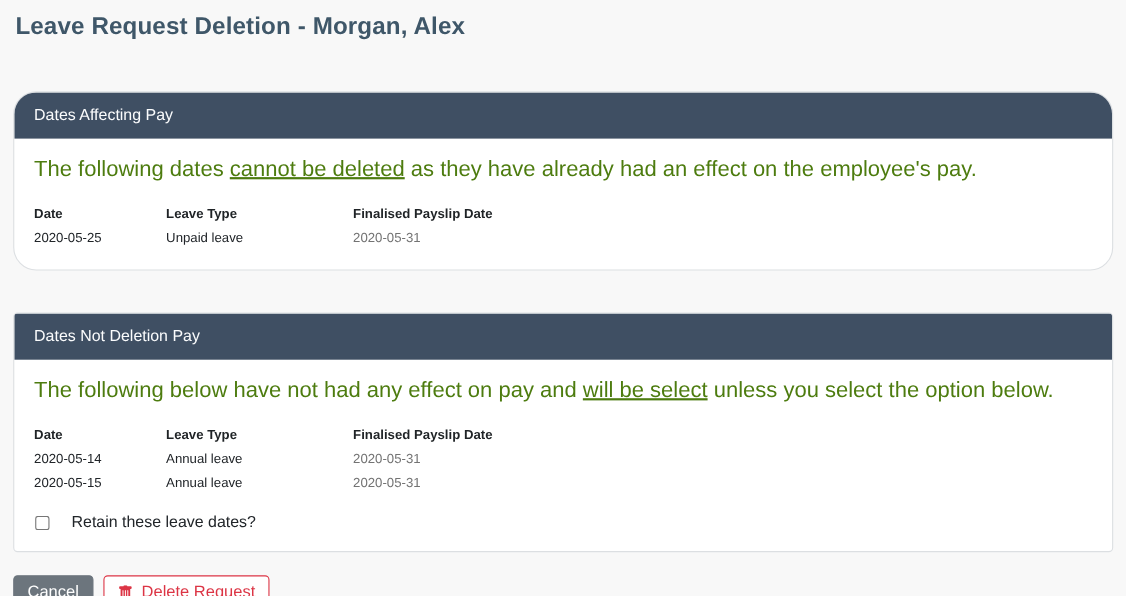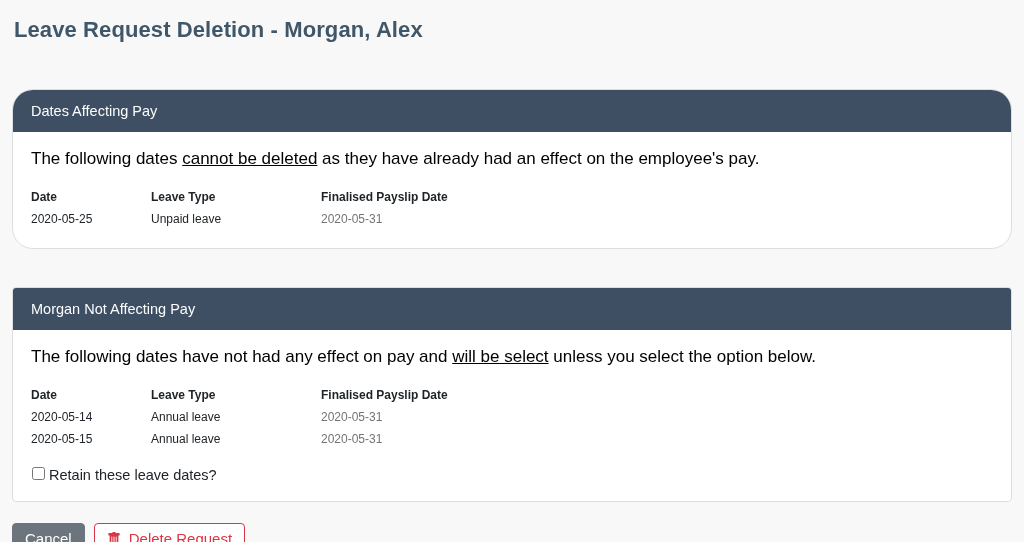--- a/index.html
+++ b/index.html
@@ -10,57 +10,58 @@
     font-family: "Liberation Sans", sans-serif;
     color: #212529;
     font-size: 15px;
     overflow: hidden;
   }
   .container { padding: 5px 12px 0 12px; }
   .page-title {
     font-size: 22px;
     font-weight: bold;
     color: #3f5769;
-    margin: 12px 0 0 2px;
+    margin: 6px 0 0 2px;
     letter-spacing: 0.1px;
   }
   .panel {
     background: #ffffff;
     border: 1px solid #dcdfe2;
     border-radius: 4px;
     overflow: hidden;
   }
   .panel-1 { margin-top: 46px; border-radius: 21px; }
   .panel-2 { margin-top: 38px; }
   .panel-header {
     background: #3f4f63;
     color: #fbfcfd;
     padding: 13px 18px 12px 18px;
     font-size: 14.5px;
     line-height: 17px;
   }
   .panel-body { padding: 17px 18px 18px 18px; }
   .desc {
     margin: 0 0 17px 0;
-    font-size: 17px;
-    color: #000000;
+    font-size: 20px;
+    color: #4d7c0f;
   }
   .u { text-decoration: underline; }
   .tbl { font-size: 12px; }
   .tr { display: flex; line-height: 22px; }
   .td1 { width: 120px; }
   .td2 { width: 170px; }
   .td3 { flex: 1; }
   .th { font-weight: bold; color: #1f2326; }
   a.payslip-link { color: #737373; text-decoration: none; cursor: pointer; }
   .checkbox-row {
     margin-top: 17px;
     display: flex;
-    align-items: flex-start;
+    align-items: center;
     font-size: 14.5px;
+    gap: 16px;
   }
   .checkbox-row input[type="checkbox"] {
     width: 13px; height: 13px;
     margin: 0 4px 0 1px;
     accent-color: #ffffff;
   }
   .footer { margin-top: 21px; display: flex; align-items: flex-end; }
   .btn {
     font-family: "Liberation Sans", sans-serif;
     font-size: 15px;
@@ -107,23 +108,23 @@
         <div class="tr">
           <div class="td1">2020-05-25</div>
           <div class="td2">Unpaid leave</div>
           <div class="td3"><a class="payslip-link">2020-05-31</a></div>
         </div>
       </div>
     </div>
   </div>
 
   <div class="panel panel-2">
-    <div class="panel-header">Morgan Not Affecting Pay</div>
+    <div class="panel-header">Dates Not Deletion Pay</div>
     <div class="panel-body">
-      <p class="desc"><span>The following dates have not had any effect on pay and </span><span class="u">will be select</span><span> unless you select the option below.</span></p>
+      <p class="desc"><span>The following below have not had any effect on pay and </span><span class="u">will be select</span><span> unless you select the option below.</span></p>
 
       <div class="tbl">
         <div class="tr">
           <div class="td1 th">Date</div>
           <div class="td2 th">Leave Type</div>
           <div class="td3 th">Finalised Payslip Date</div>
         </div>
         <div class="tr">
           <div class="td1">2020-05-14</div>
           <div class="td2">Annual leave</div>

